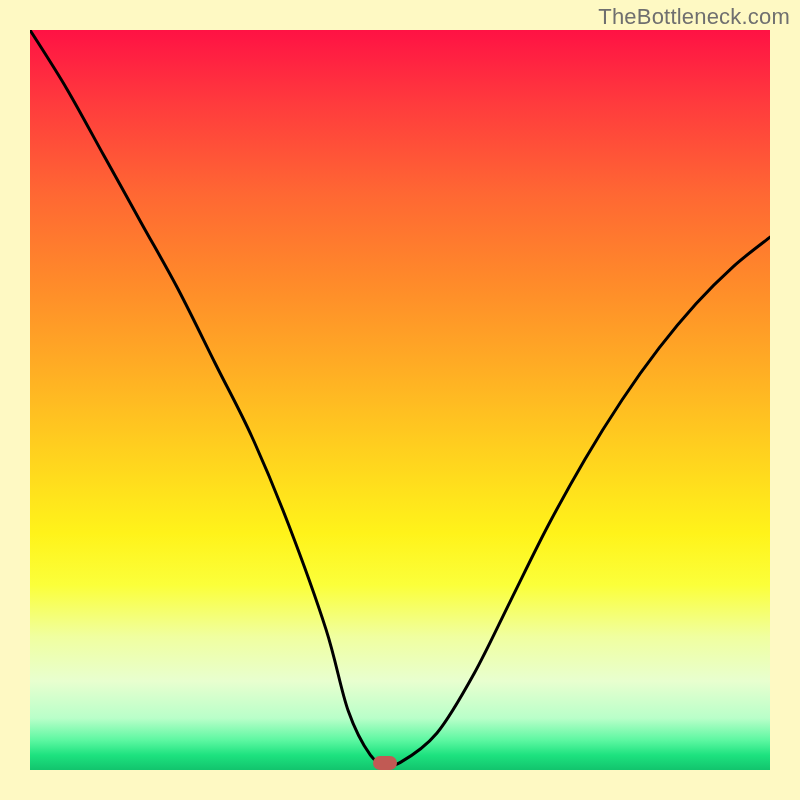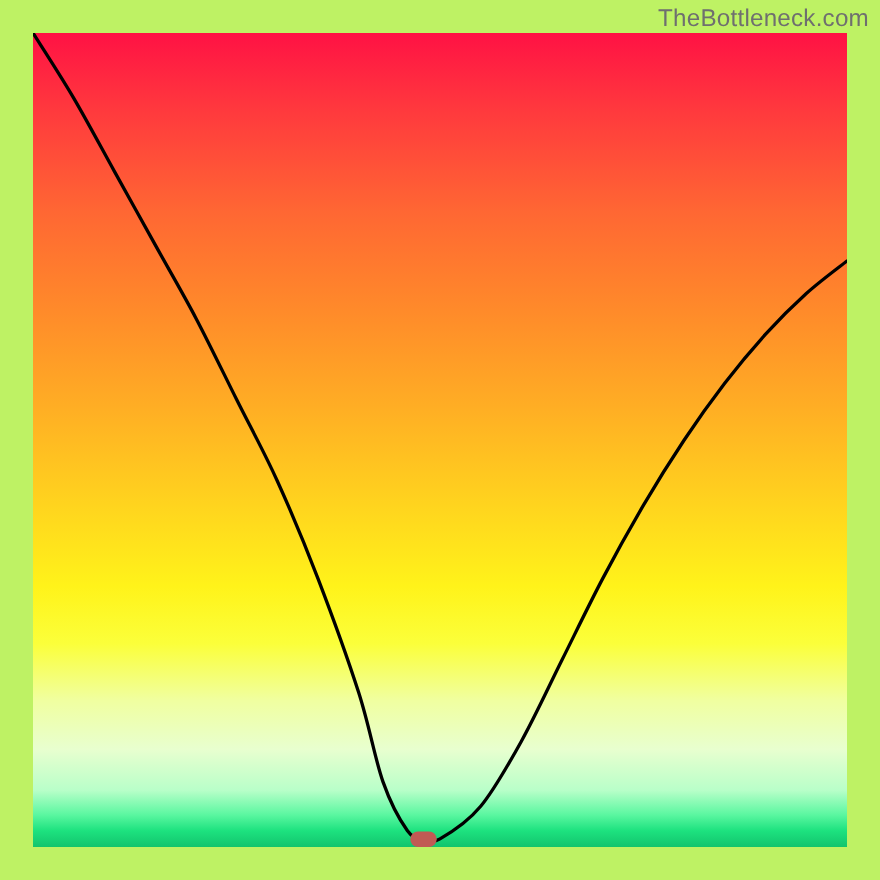--- a/index.html
+++ b/index.html
@@ -8,21 +8,21 @@
     width: 800px;
     height: 800px;
     background: #000;
     overflow: hidden;
     font-family: Arial, Helvetica, sans-serif;
   }
   .frame {
     position: relative;
     width: 800px;
     height: 800px;
-    background: #bef264;
+    background: #fef9c3;
   }
   .plot-area {
     position: absolute;
     left: 30px;
     top: 30px;
     width: 740px;
     height: 740px;
     background: linear-gradient(
       to bottom,
       #ff1244 0%,

